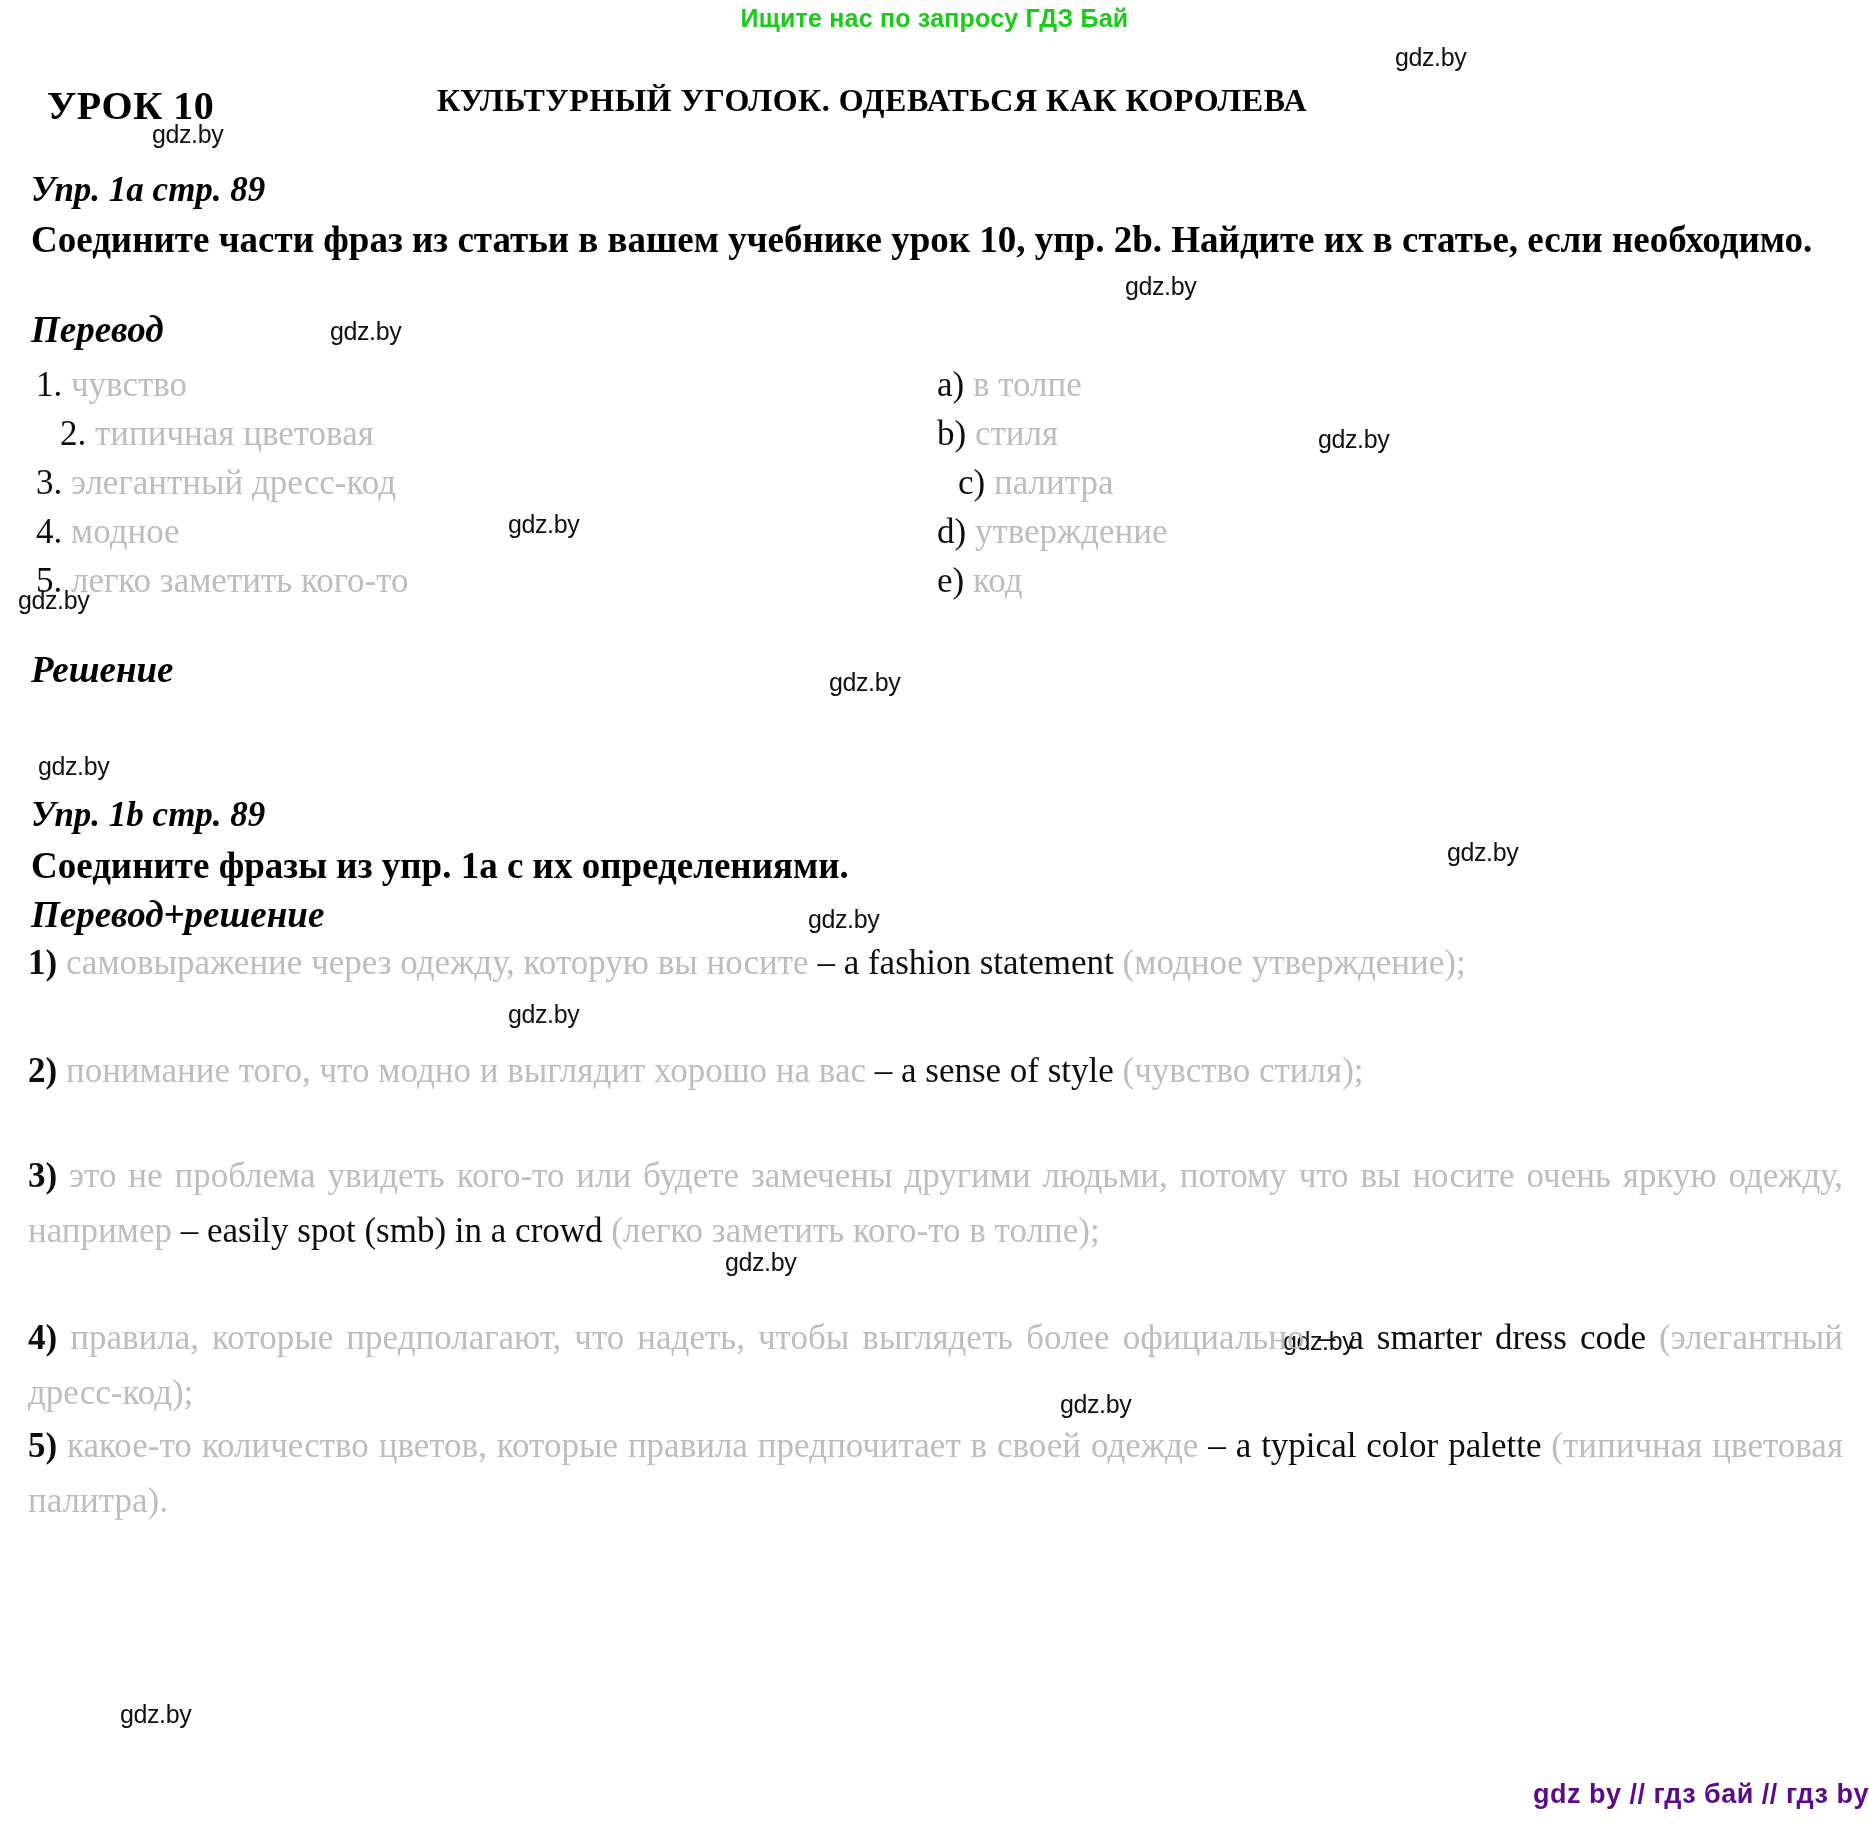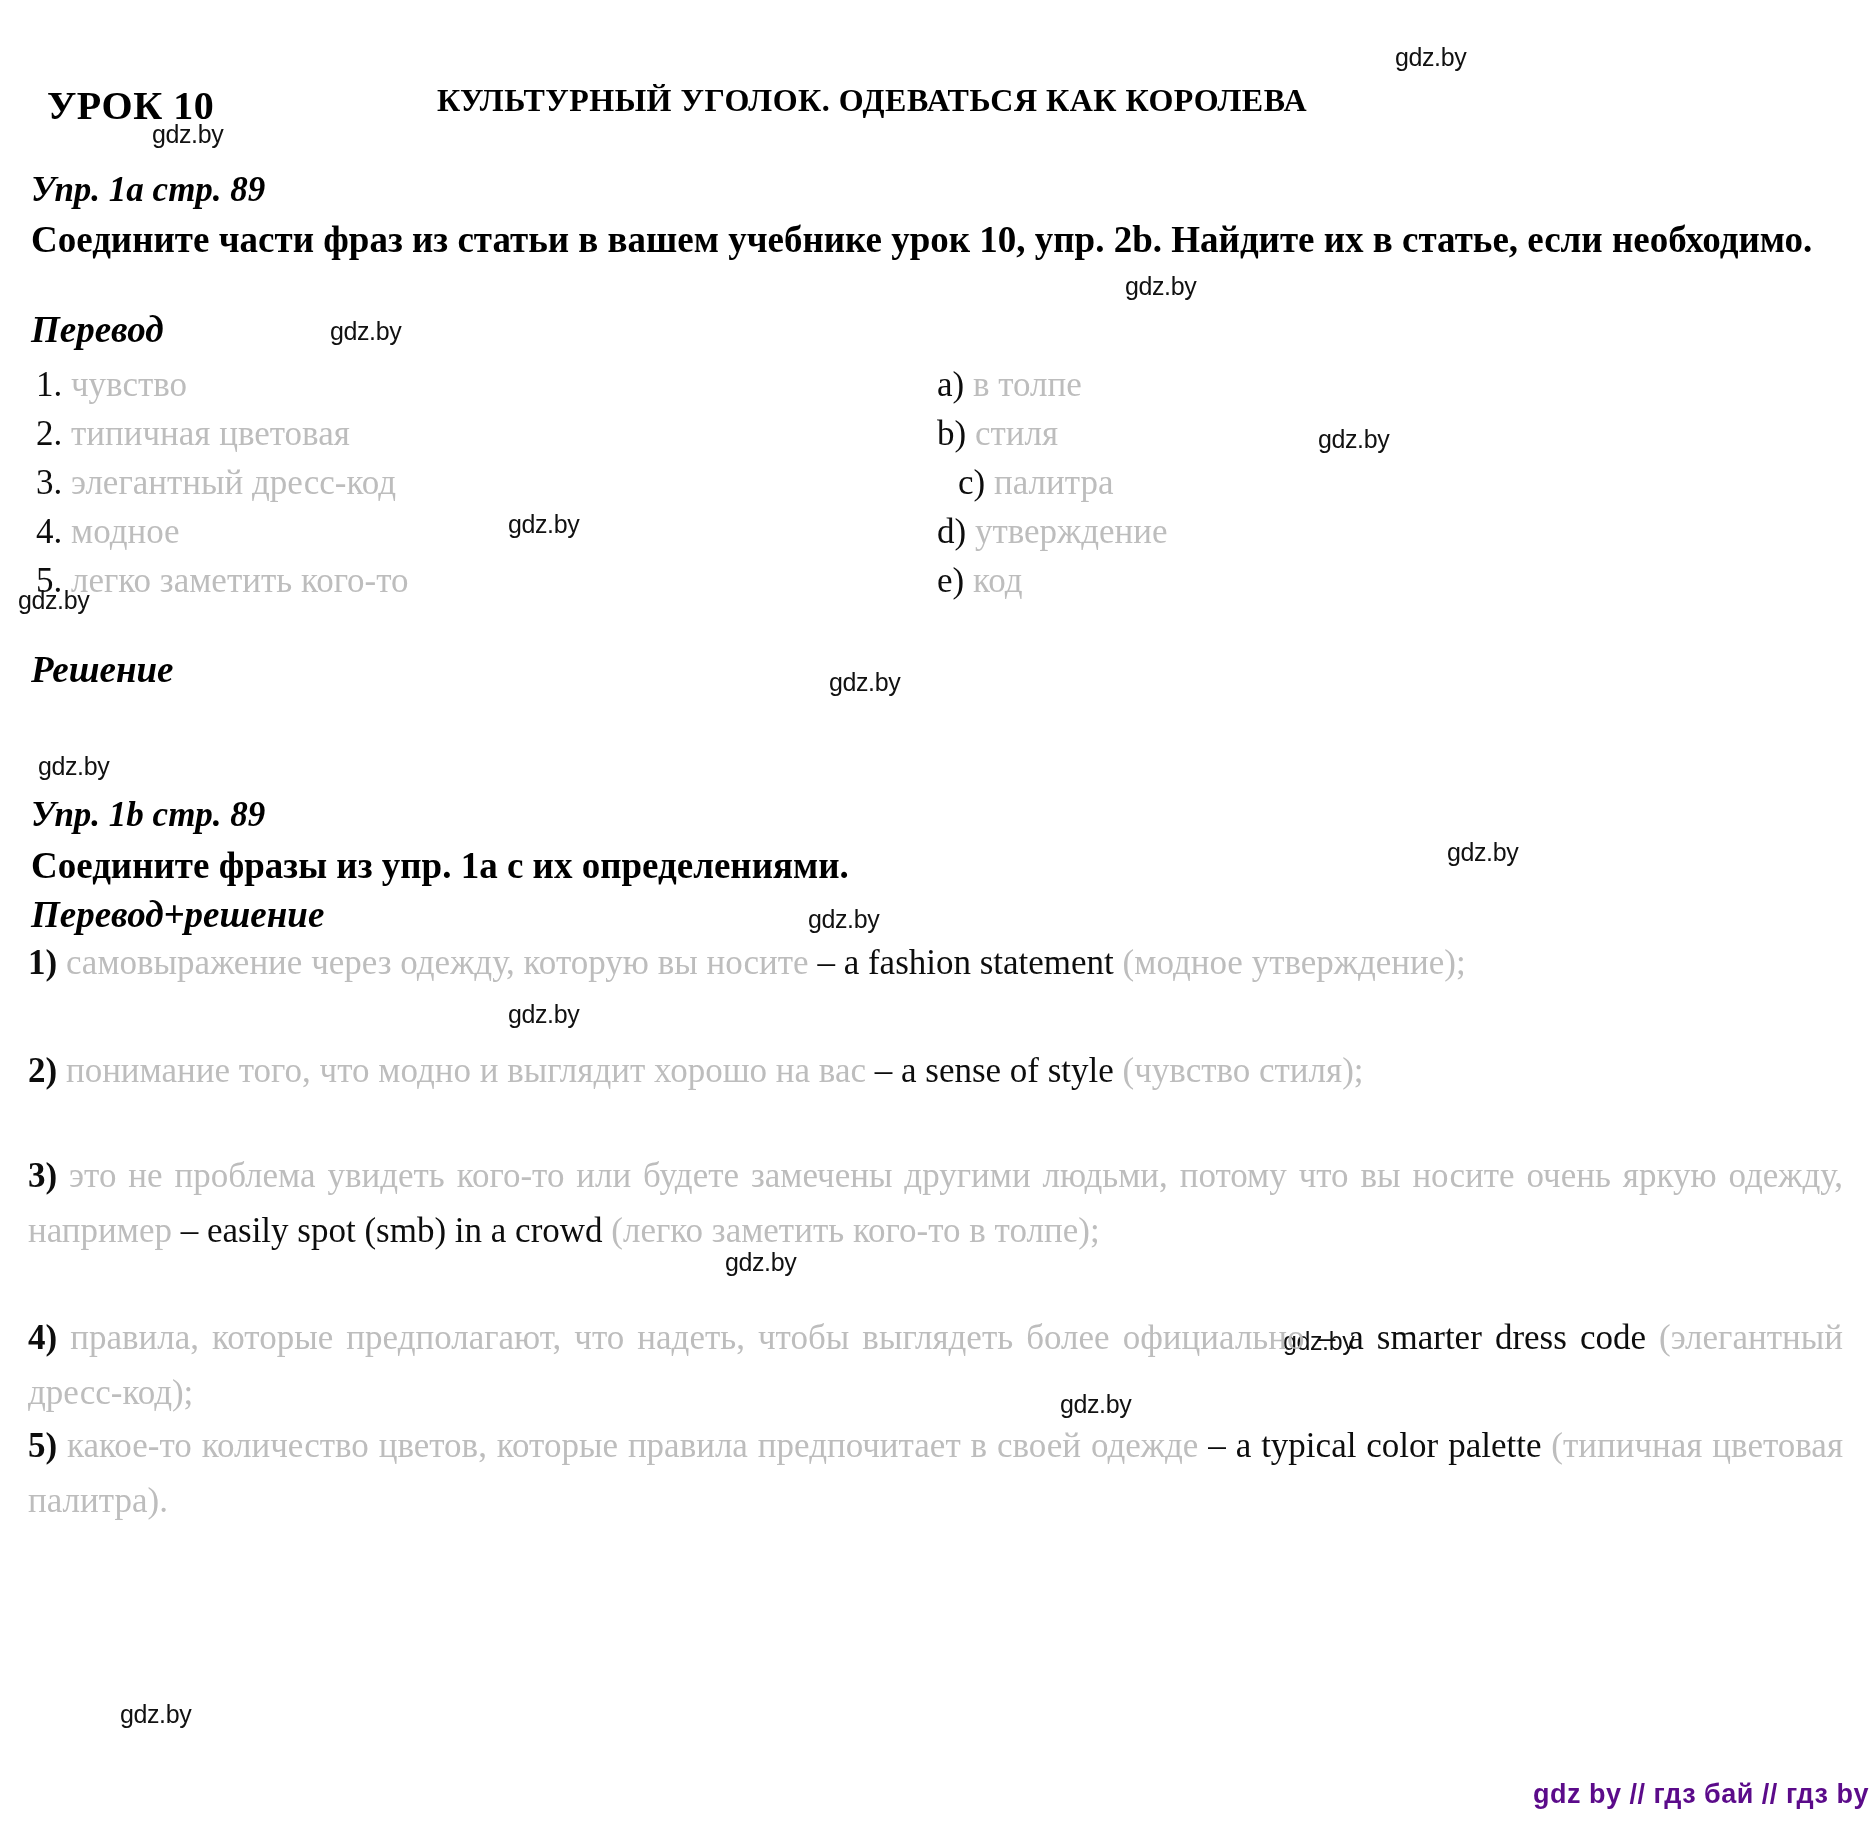--- a/index.html
+++ b/index.html
@@ -140,20 +140,21 @@
     font-size: 27px;
     font-weight: 600;
     letter-spacing: 0.5px;
   }
 </style>
 </head>
 <body>
 
 <div class="page">
 
+  <div class="promo-bar">Ищите нас по запросу ГДЗ Бай</div>
 
   <div id="watermark-layer">
       <div class="wm" style="left: 1395px; top: 43px;">gdz.by</div>
       <div class="wm" style="left: 152px; top: 120px;">gdz.by</div>
       <div class="wm" style="left: 1125px; top: 272px;">gdz.by</div>
       <div class="wm" style="left: 330px; top: 317px;">gdz.by</div>
       <div class="wm" style="left: 1318px; top: 425px;">gdz.by</div>
       <div class="wm" style="left: 508px; top: 510px;">gdz.by</div>
       <div class="wm" style="left: 18px; top: 586px;">gdz.by</div>
       <div class="wm" style="left: 829px; top: 668px;">gdz.by</div>
@@ -171,21 +172,21 @@
     <div class="lesson-no">УРОК 10</div>
     <div class="lesson-title">КУЛЬТУРНЫЙ УГОЛОК. ОДЕВАТЬСЯ КАК КОРОЛЕВА</div>
   </div>
 
   <div class="ex-label" style="top:170px;">Упр. 1a стр. 89</div>
   <div class="ex-prompt" style="top:212px;">Соедините части фраз из статьи в вашем учебнике урок 10, упр. 2b. Найдите их в статье, если необходимо.</div>
   <div class="section-head" style="top:308px;">Перевод</div>
 
   <div class="match-list" id="left-col" style="left:36px; top:360px;">
       <div class="match-item" style="top: 0px;"><span class="marker">1. </span><span class="faded">чувство</span></div>
-      <div class="match-item" style="top: 49px;"><span class="marker">2. </span><span class="faded">типичная цветовая</span></div>
+      <div class="match-item" style="top: 49px; margin-left: 24px;"><span class="marker">2. </span><span class="faded">типичная цветовая</span></div>
       <div class="match-item" style="top: 98px;"><span class="marker">3. </span><span class="faded">элегантный дресс-код</span></div>
       <div class="match-item" style="top: 147px;"><span class="marker">4. </span><span class="faded">модное</span></div>
       <div class="match-item" style="top: 196px;"><span class="marker">5. </span><span class="faded">легко заметить кого-то</span></div>
     </div>
   <div class="match-list" id="right-col" style="left:937px; top:360px;">
       <div class="match-item" style="top: 0px;"><span class="marker">a) </span><span class="faded">в толпе</span></div>
       <div class="match-item" style="top: 49px;"><span class="marker">b) </span><span class="faded">стиля</span></div>
       <div class="match-item" style="top: 98px; margin-left: 21px;"><span class="marker">c) </span><span class="faded">палитра</span></div>
       <div class="match-item" style="top: 147px;"><span class="marker">d) </span><span class="faded">утверждение</span></div>
       <div class="match-item" style="top: 196px;"><span class="marker">e) </span><span class="faded">код</span></div>

